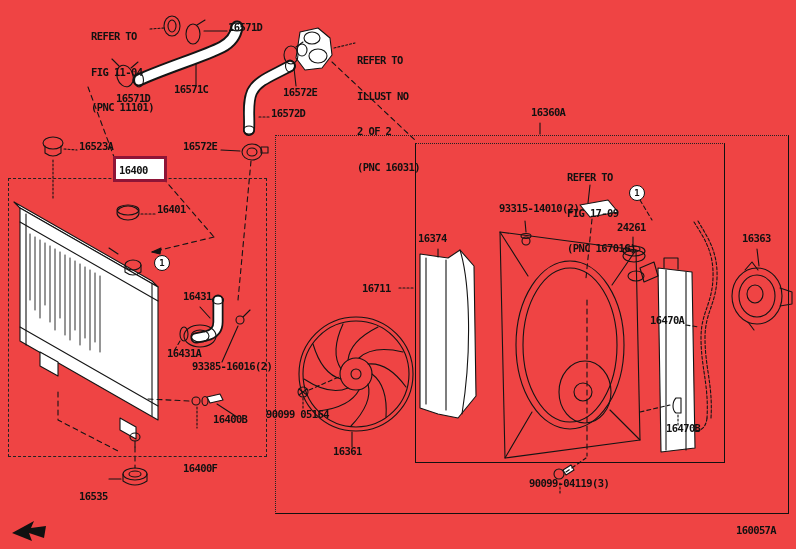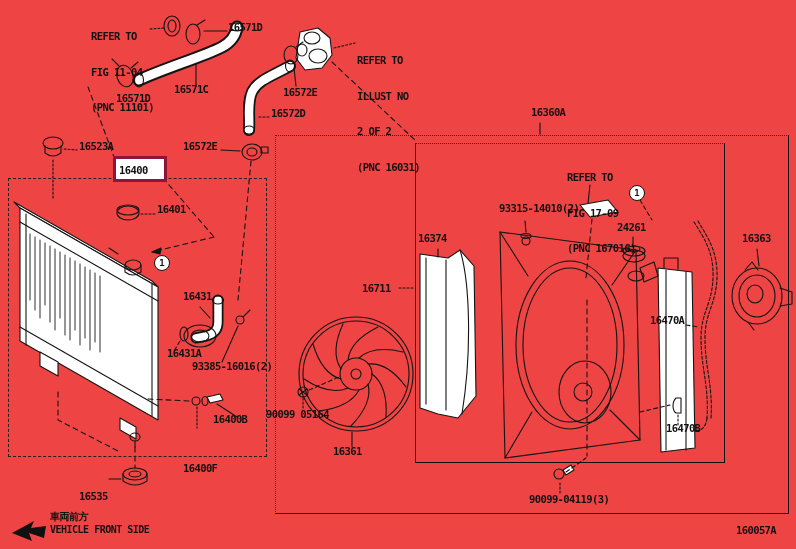--- a/index.html
+++ b/index.html
@@ -326,29 +326,25 @@
   <div class="lbl" style="left:650px;top:315px;text-align:center;">16470A</div>
   <div class="lbl" style="left:183px;top:291px;">16431</div>
   <div class="lbl" style="left:167px;top:348px;">16431A</div>
   <div class="lbl" style="left:192px;top:361px;text-align:right;">93385-16016(2)</div>
   <div class="lbl" style="left:266px;top:409px;">90099 05164</div>
   <div class="lbl" style="left:333px;top:446px;">16361</div>
   <div class="lbl" style="left:213px;top:414px;">16400B</div>
   <div class="lbl" style="left:183px;top:427px;margin-top:36px;">16400F</div>
   <div class="lbl" style="left:79px;top:470px;margin-top:21px;">16535</div>
   <div class="lbl" style="left:666px;top:423px;">16470B</div>
-  <div class="lbl" style="left:529px;top:494px;">90099-04119(3)</div>
+  <div class="lbl" style="left:529px;top:478px;">90099-04119(3)</div>
 
   <div class="callout" style="left:154px;top:255px;">
     <span>1</span>
   </div>
   <div class="callout" style="left:629px;top:185px;">
     <span>1</span>
   </div>
 
-  <div class="front" style="left:50px;top:511px;">
-    <div>車両前方</div>
-    <div>VEHICLE FRONT SIDE</div>
-  </div>
 
   <div class="lbl" style="left:736px;top:525px;">160057A</div>
 
 </div>
 
 </body></html>

